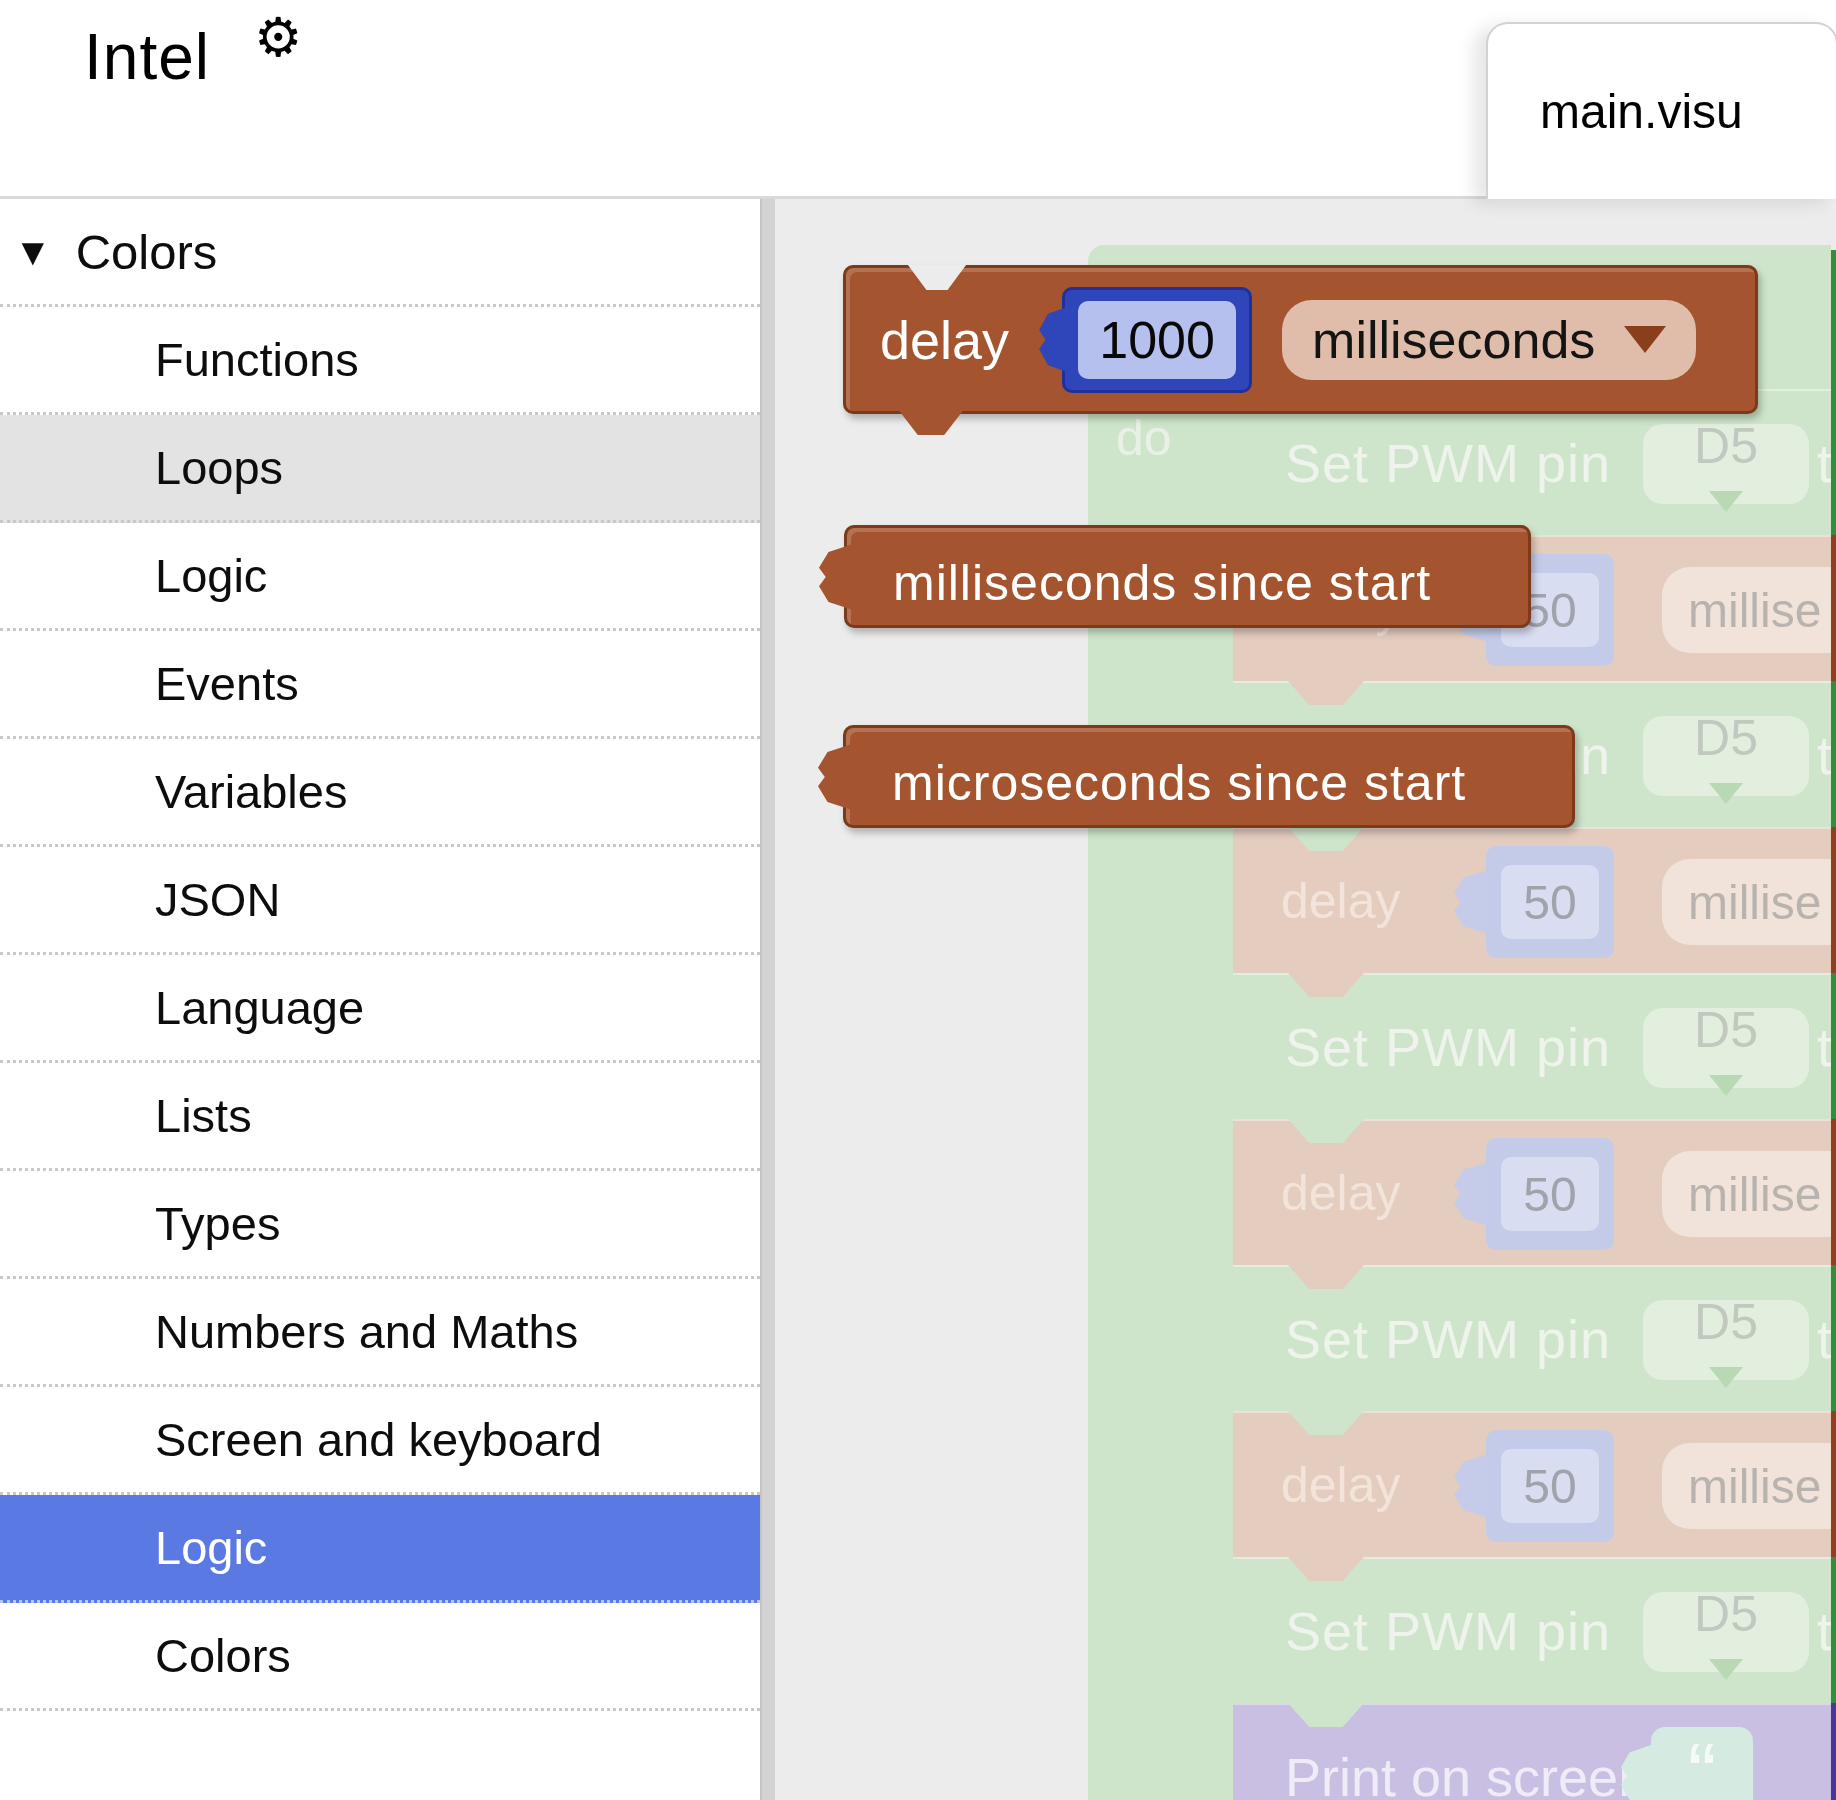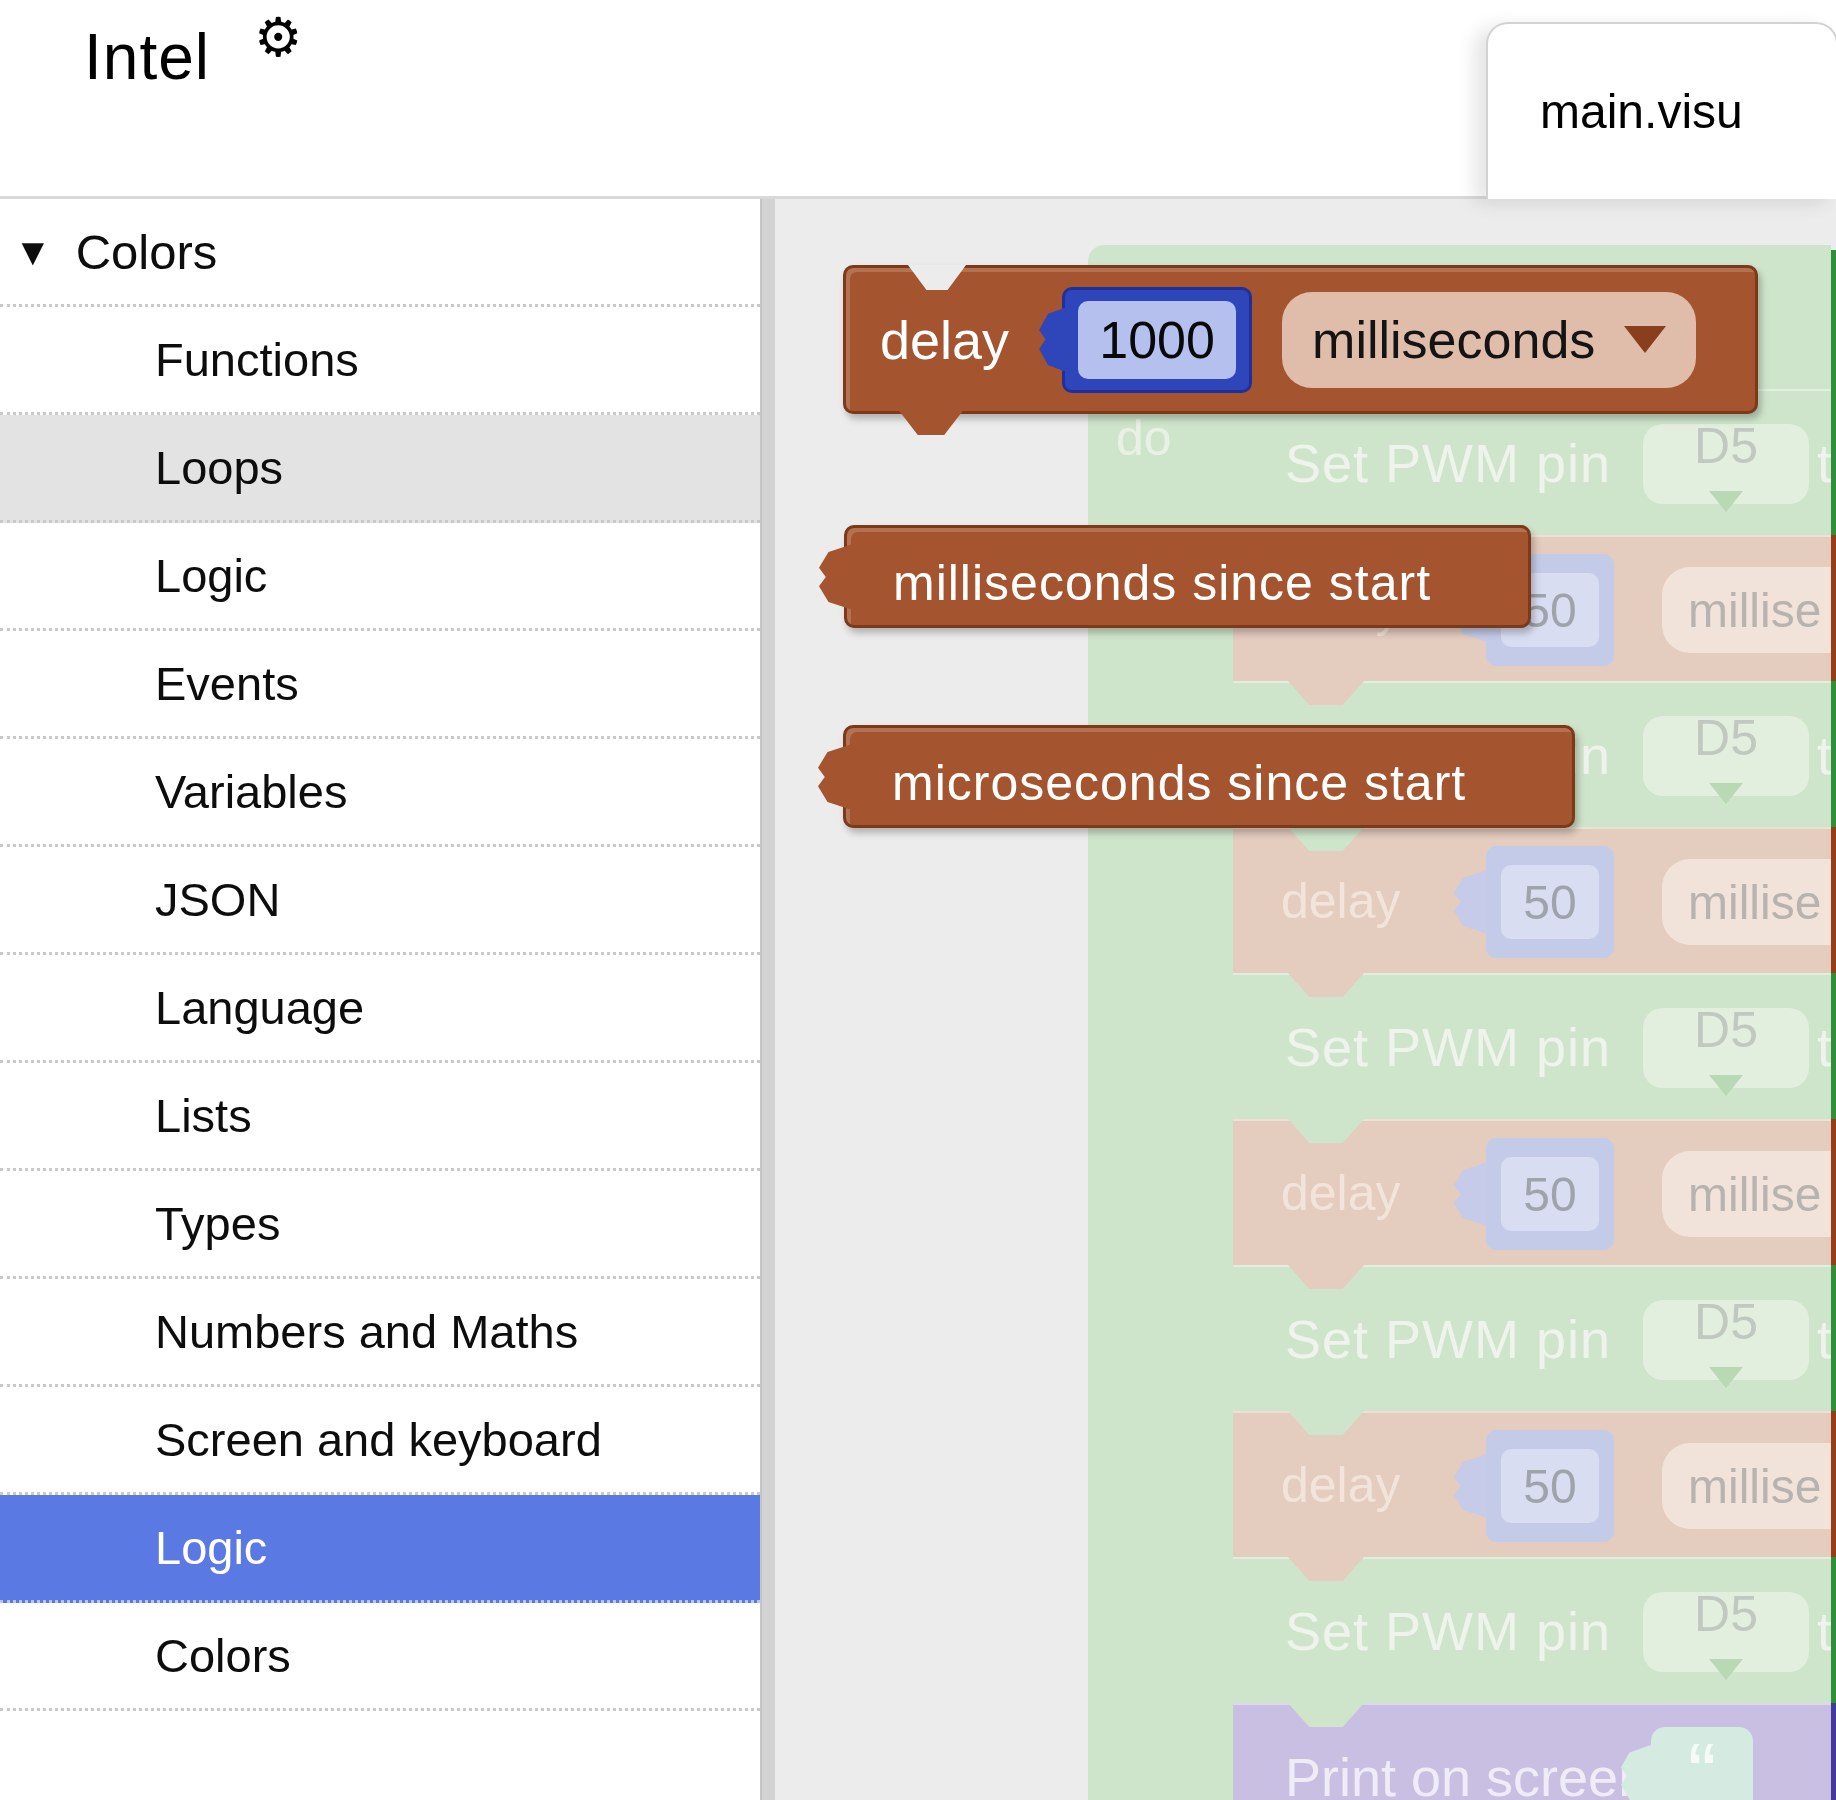--- a/index.html
+++ b/index.html
@@ -69,21 +69,21 @@
   .notch-cut{position:absolute;left:58px;top:-3px;width:66px;height:25px;background:#ececec;
              clip-path:polygon(6% 0,94% 0,66% 100%,34% 100%);}
   .notch-bump{position:absolute;left:52px;bottom:-24px;width:66px;height:24px;background:#a4542e;
               clip-path:polygon(2% 0,98% 0,70% 100%,30% 100%);filter:drop-shadow(0 3px 2px rgba(0,0,0,.25));}
   .delay-label{margin-left:34px;font-size:54px;color:#fff;}
   .num-fin{width:32px;height:68px;background:#2f46bb;margin-left:30px;margin-right:-9px;
            clip-path:polygon(100% 0,100% 100%,28% 88%,0 64%,20% 50%,0 36%,28% 12%);}
   .num-outer{background:#2f46bb;border:3px solid #20309a;border-radius:10px;padding:11px 13px;display:flex;}
   .num-inner{background:#b5c0ef;border-radius:10px;min-width:126px;height:78px;display:flex;align-items:center;
              justify-content:center;font-size:52px;color:#090909;padding:0 16px;}
-  .dd{margin-left:30px;background:#e0bdab;border-radius:30px;height:96px;display:flex;align-items:center;
+  .dd{margin-left:30px;background:#e0bdab;border-radius:30px;height:80px;display:flex;align-items:center;
       padding:0 30px;gap:29px;cursor:pointer;}
   .dd-label{font-size:52px;color:#141414;}
   .dd-tri{width:0;height:0;border-left:21px solid transparent;border-right:21px solid transparent;border-top:27px solid #8a3f1c;}
   .exprfly .lbl{margin-left:46px;font-size:50px;color:#fff;letter-spacing:1px;margin-top:12px;}
   .msfly{left:69px;top:326px;width:687px;height:103px;}
   .usfly{left:68px;top:526px;width:732px;height:103px;}
   .out-fin{position:absolute;left:-28px;top:16px;width:34px;height:66px;background:#a4542e;
            clip-path:polygon(100% 0,100% 100%,28% 88%,0 64%,20% 50%,0 36%,28% 12%);}
 
   

